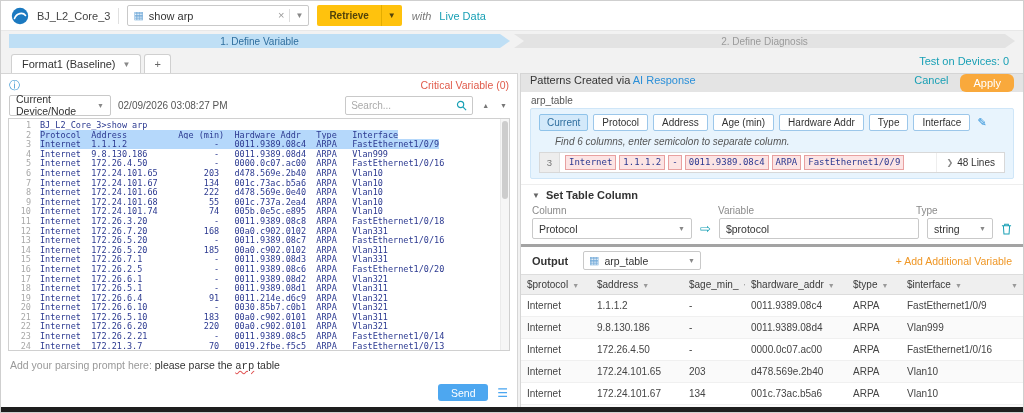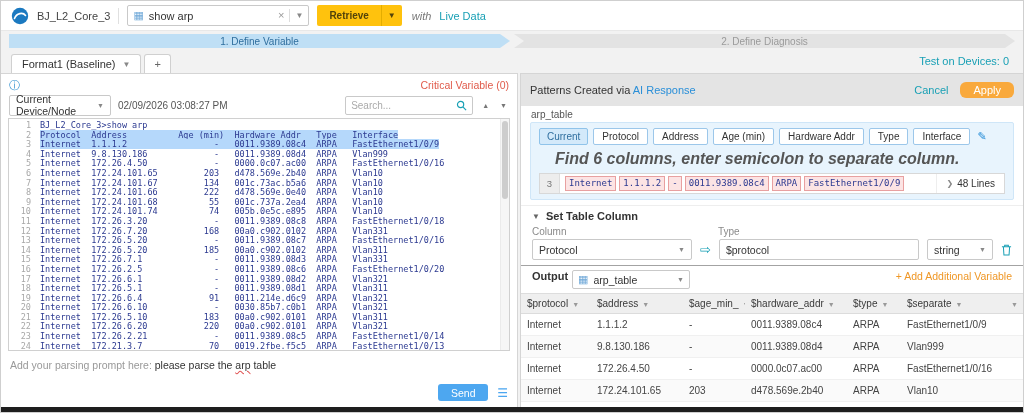--- a/index.html
+++ b/index.html
@@ -61,39 +61,39 @@
   .code-area { position:relative; border:1px solid #d0d0d0; height:233px; display:flex; overflow:hidden; font-family:"DejaVu Sans Mono", monospace; background:#fff; }
   .gutter { width:27px; color:#a8a8a8; text-align:right; padding:2px 5px 0 0; font-size:8.5px; line-height:9.6px; flex:0 0 auto; }
   .code-lines { flex:1; padding:2px 0 0 4px; font-size:8.5px; line-height:9.6px; color:#2b3990; white-space:pre; overflow:hidden; }
   .code-text.selected { background:#b5d8fb; }
   .vscroll { position:absolute; right:0; top:0; width:9px; height:100%; background:#f6f6f6; border-left:1px solid #ebebeb; }
   .vscroll-thumb { position:absolute; top:2px; left:1px; width:6px; height:78px; background:#cdcdcd; border-radius:3px; }
 
   .prompt-area { padding:7px 2px 4px; font-size:10.5px; line-height:14px; flex:1; }
   .prompt-label { color:#999; }
   .prompt-text { color:#333; }
-  .misspelled { text-decoration:underline; text-decoration-style:wavy; text-decoration-color:#e05252; }
+  .misspelled { text-decoration:underline; text-decoration-style:wavy; text-decoration-color:#e05252;font-family:Liberation Mono, monospace; }
   .send-row { display:flex; justify-content:flex-end; align-items:center; gap:9px; padding:0 2px 7px; }
   .send-btn { width:50px; height:17px; background:#4da7f0; color:#fff; font-size:10.5px; border:none; border-radius:3px; font-family:"Liberation Sans", sans-serif; }
   .menu-icon { color:#4da7f0; font-size:12px; line-height:1; }
 
   
-  .patterns-header { height:32px; background:#e4e4e4; display:flex; align-items:center; padding:0 9px; gap:12px; flex:0 0 auto; }
+  .patterns-header { height:18px; background:#e4e4e4; display:flex; padding:0 9px; gap:12px; flex:0 0 auto; }
   .patterns-title { font-size:11px; color:#333; flex:1; white-space:nowrap; }
   .ai-response { color:#2a8fd8; }
   .cancel-link { font-size:11px; color:#19a0b5; }
   .apply-btn { background:#f9a93c; color:#fff; font-size:11px; padding:2px 13px; border-radius:6px; border:none; font-family:"Liberation Sans", sans-serif; }
   .arp-table-label { padding:3px 10px 2px; font-size:10px; color:#555; }
 
   .pattern-box { margin:0 9px 5px; background:#e8f4fd; border:1px solid #cfe6f8; padding:5px 8px; border-radius:2px; }
   .header-row { display:flex; align-items:center; gap:5px; }
   .header-tag { background:#d3e9fa; border:1px solid #8fc3ea; color:#2f6e9e; font-size:10px; padding:2px 7px; border-radius:2px; }
   .pill { background:#fff; border:1px solid #9cc7ea; color:#333; font-size:10px; padding:2px 8px; border-radius:2px; white-space:nowrap; }
   .pencil-icon { color:#2a8fd8; font-size:11px; margin-left:2px; }
-  .find-text { font-style:italic; font-size:16px; color:#555; margin:5px 0 5px 16px;font-weight:bold; }
+  .find-text { font-style:italic; font-size:10px; color:#555; margin:5px 0 5px 16px; }
   .sample-row { background:#fff; border:1px solid #d8d8d8; display:flex; align-items:stretch; height:21px; }
   .sample-num { width:20px; background:#ededed; border-right:1px solid #ddd; color:#777; font-size:9.5px; display:flex; align-items:center; justify-content:center; flex:0 0 auto; }
   .sample-tokens { flex:1; display:flex; align-items:center; padding:0 6px; gap:5px; font-family:"DejaVu Sans Mono", monospace; font-size:9px; color:#2b3990; overflow:hidden; }
   .token { background:#fce4e4; box-shadow:0 0 0 1px #e8a0a0; padding:0 3px; line-height:13px; white-space:nowrap; }
   .lines-btn { display:flex; align-items:center; gap:4px; font-size:10px; color:#333; padding:0 9px; border-left:1px solid #eee; white-space:nowrap; }
   .lines-chevron { color:#888; font-size:8px; }
 
   .section-header { display:flex; align-items:center; gap:6px; padding:4px 11px 2px; font-size:11px; font-weight:bold; color:#333; border-top:1px solid #eee; }
   .section-chevron { font-size:8px; color:#666; font-weight:normal; }
   .col-labels { display:flex; align-items:center; gap:8px; padding:2px 11px 1px; font-size:10px; color:#8a8a8a; }
@@ -101,21 +101,21 @@
   .lbl-variable { flex:1; }
   .lbl-type { width:96px; }
   .col-row { display:flex; align-items:center; gap:8px; padding:1px 11px 5px; }
   .select-box { height:21px; border:1px solid #c9c9c9; border-radius:2px; display:flex; align-items:center; padding:0 6px; font-size:10.5px; color:#333; background:#fff; }
   .protocol-select { width:160px; }
   .swap-icon { color:#19a0b5; font-size:13px; line-height:1; }
   .variable-input { flex:1; height:21px; border:1px solid #c9c9c9; border-radius:2px; font-size:10.5px; color:#333; padding:0 6px; font-family:"Liberation Sans", sans-serif; min-width:0; }
   .type-select { width:66px; }
   .trash-icon { flex:0 0 auto; display:flex; align-items:center; }
 
-  .output-row { display:flex; align-items:flex-start; gap:4px; padding:4px 11px; border-top:1px solid #a3a3a3; }
+  .output-row { display:flex; align-items:center; gap:15px; padding:4px 11px; border-top:3px solid #a3a3a3; }
   .output-label { font-size:11px; font-weight:bold; color:#333; }
   .output-select { width:118px; height:19px; border:1px solid #c9c9c9; border-radius:2px; display:flex; align-items:center; gap:5px; padding:0 5px; font-size:10.5px; color:#333; background:#fff; }
   .add-variable { margin-left:auto; font-size:10.5px; color:#ef9726; white-space:nowrap; }
 
   .output-table-wrap { flex:1; overflow:hidden; border-top:1px solid #ddd; }
   table.output-table { width:100%; border-collapse:collapse; table-layout:fixed; font-size:10px; }
   .output-table th { background:#efefef; color:#3a3a3a; font-weight:normal; text-align:left; padding:4px 6px; border-bottom:1px solid #dcdcdc; white-space:nowrap; overflow:hidden; }
   .th-caret { color:#999; font-size:7px; margin-left:4px; }
   .output-table td { padding:5px 6px; color:#444; border-bottom:1px solid #f0f0f0; white-space:nowrap; overflow:hidden; }
   .output-table tr:nth-child(even) td { background:#fafafa; }
@@ -276,20 +276,21 @@
         </div>
       </div>
 
       <div class="section-header" data-interactable="true">
         <span class="section-chevron" data-interactable="true">▼</span>
         <span data-interactable="false">Set Table Column</span>
       </div>
 
       <div class="col-labels" data-interactable="false">
         <span class="lbl-column" data-interactable="false">Column</span>
+        <span class="lbl-variable" data-interactable="false">Variable</span>
         <span class="lbl-type" data-interactable="false">Type</span>
       </div>
       <div class="col-row" data-interactable="false">
         <div class="protocol-select select-box" data-interactable="true">
           <span data-interactable="false">Protocol</span>
           <span class="sel-caret" data-interactable="true">▼</span>
         </div>
         <span class="swap-icon" data-interactable="true">⇨</span>
         <input class="variable-input" data-interactable="true" value="$protocol" style="">
         <div class="type-select select-box" data-interactable="true">
@@ -315,21 +316,21 @@
 
       <div class="output-table-wrap" data-interactable="false">
         <table class="output-table" data-interactable="false">
           <thead>
             <tr data-interactable="false">
                 <th data-interactable="true"><span data-interactable="false">$protocol</span><span class="th-caret" data-interactable="true">▼</span></th>
                 <th data-interactable="true"><span data-interactable="false">$address</span><span class="th-caret" data-interactable="true">▼</span></th>
                 <th data-interactable="true"><span data-interactable="false">$age_min_</span><span class="th-caret" data-interactable="true">▼</span></th>
                 <th data-interactable="true"><span data-interactable="false">$hardware_addr</span><span class="th-caret" data-interactable="true">▼</span></th>
                 <th data-interactable="true"><span data-interactable="false">$type</span><span class="th-caret" data-interactable="true">▼</span></th>
-                <th data-interactable="true"><span data-interactable="false">$separate</span><span class="th-caret" data-interactable="true">▼</span></th>
+                <th data-interactable="true"><span data-interactable="false">$interface</span><span class="th-caret" data-interactable="true">▼</span></th>
                 <th data-interactable="true"><span class="th-caret" data-interactable="true">▼</span></th>
               </tr>
           </thead>
           <tbody data-interactable="false">
               <tr data-interactable="true">
                 <td data-interactable="false">Internet</td>
                 <td data-interactable="false">1.1.1.2</td>
                 <td data-interactable="false">-</td>
                 <td data-interactable="false">0011.9389.08c4</td>
                 <td data-interactable="false">ARPA</td>

